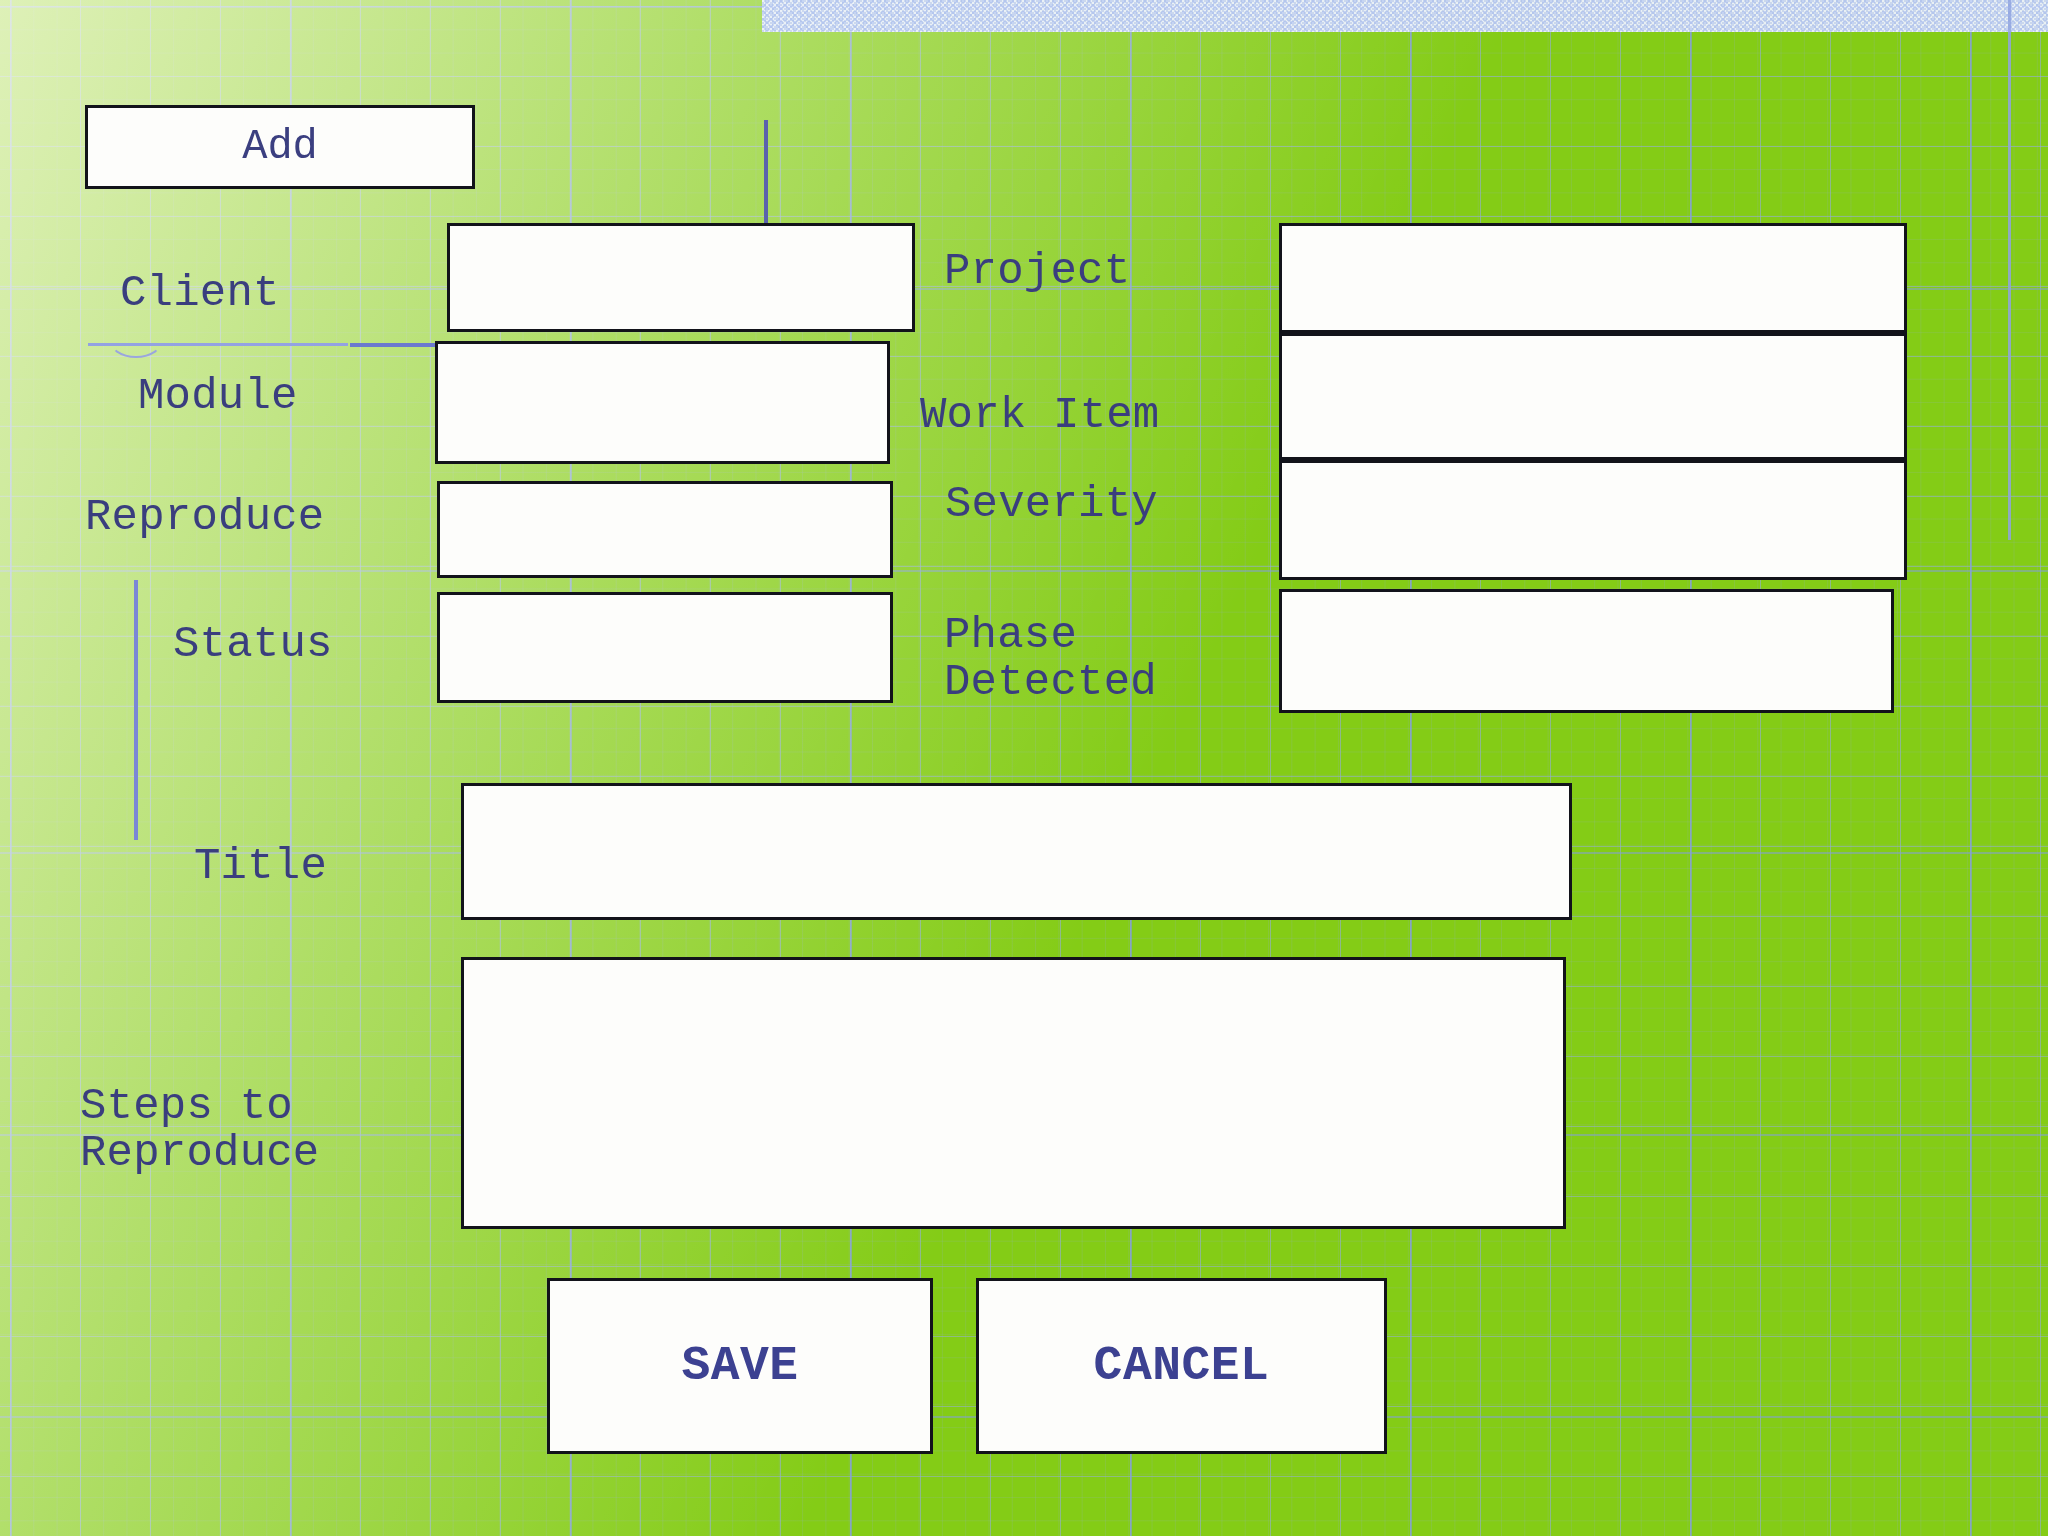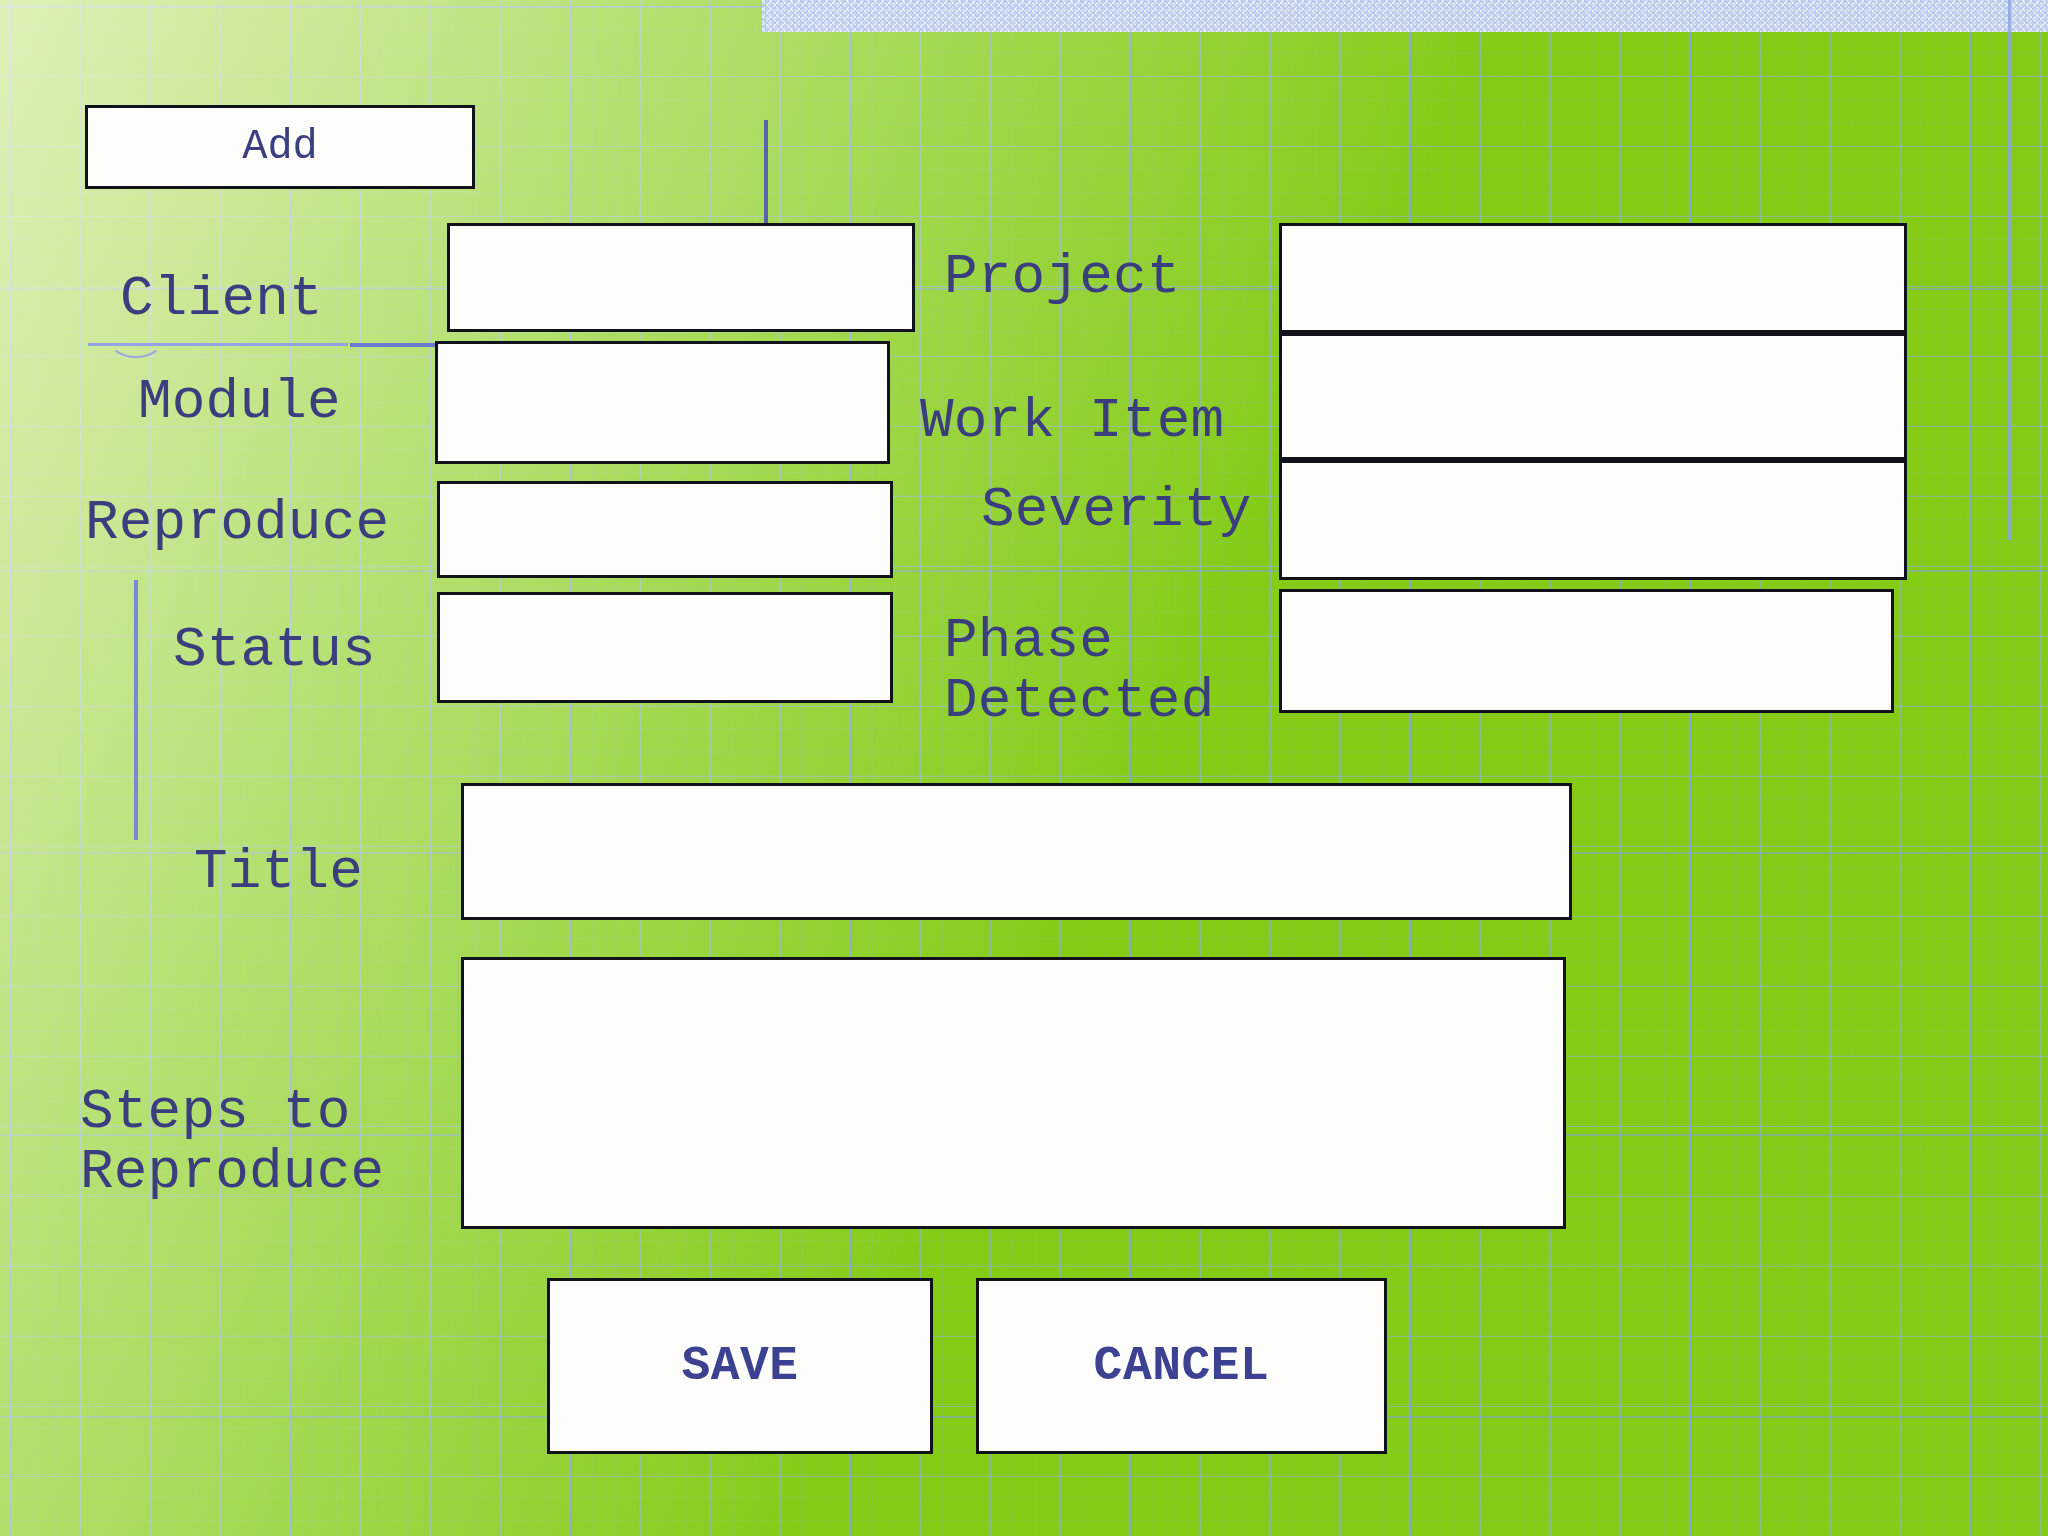--- a/index.html
+++ b/index.html
@@ -104,21 +104,21 @@
   }
   .add-label {
     color: #3b3f80;
     font-size: 42px;
     font-weight: 400;
   }
 
   .lbl {
     position: absolute;
     color: #3a3e7e;
-    font-size: 56px;
+    font-size: 44px;
     font-weight: 400;
     line-height: 1.07;
     white-space: pre-line;
     letter-spacing: 0.2px;
   }
 
   
   .stroke-v {
     position: absolute;
     background: #5a62ad;
@@ -168,21 +168,21 @@
 
   <div class="lbl" style="left:138px; top:373px;">Module</div>
   <div class="sk-box" style="left:435px; top:341px; width:455px; height:123px;"></div>
 
   <div class="lbl" style="left:920px; top:392px;">Work Item</div>
   <div class="sk-box" style="left:1279px; top:333px; width:628px; height:127px;"></div>
 
   <div class="lbl" style="left:85px; top:494px;">Reproduce</div>
   <div class="sk-box" style="left:437px; top:481px; width:456px; height:97px;"></div>
 
-  <div class="lbl" style="left:981px; top:481px;">Severity</div>
+  <div class="lbl" style="left:945px; top:481px;">Severity</div>
   <div class="sk-box" style="left:1279px; top:460px; width:628px; height:120px;"></div>
 
   <div class="lbl" style="left:173px; top:621px;">Status</div>
   <div class="sk-box" style="left:437px; top:592px; width:456px; height:111px;"></div>
 
   <div class="lbl" style="left:944px; top:612px; width:300px;">Phase Detected</div>
   <div class="sk-box" style="left:1279px; top:589px; width:615px; height:124px;"></div>
 
   <div class="lbl" style="left:194px; top:843px;">Title</div>
   <div class="sk-box" style="left:461px; top:783px; width:1111px; height:137px;"></div>

